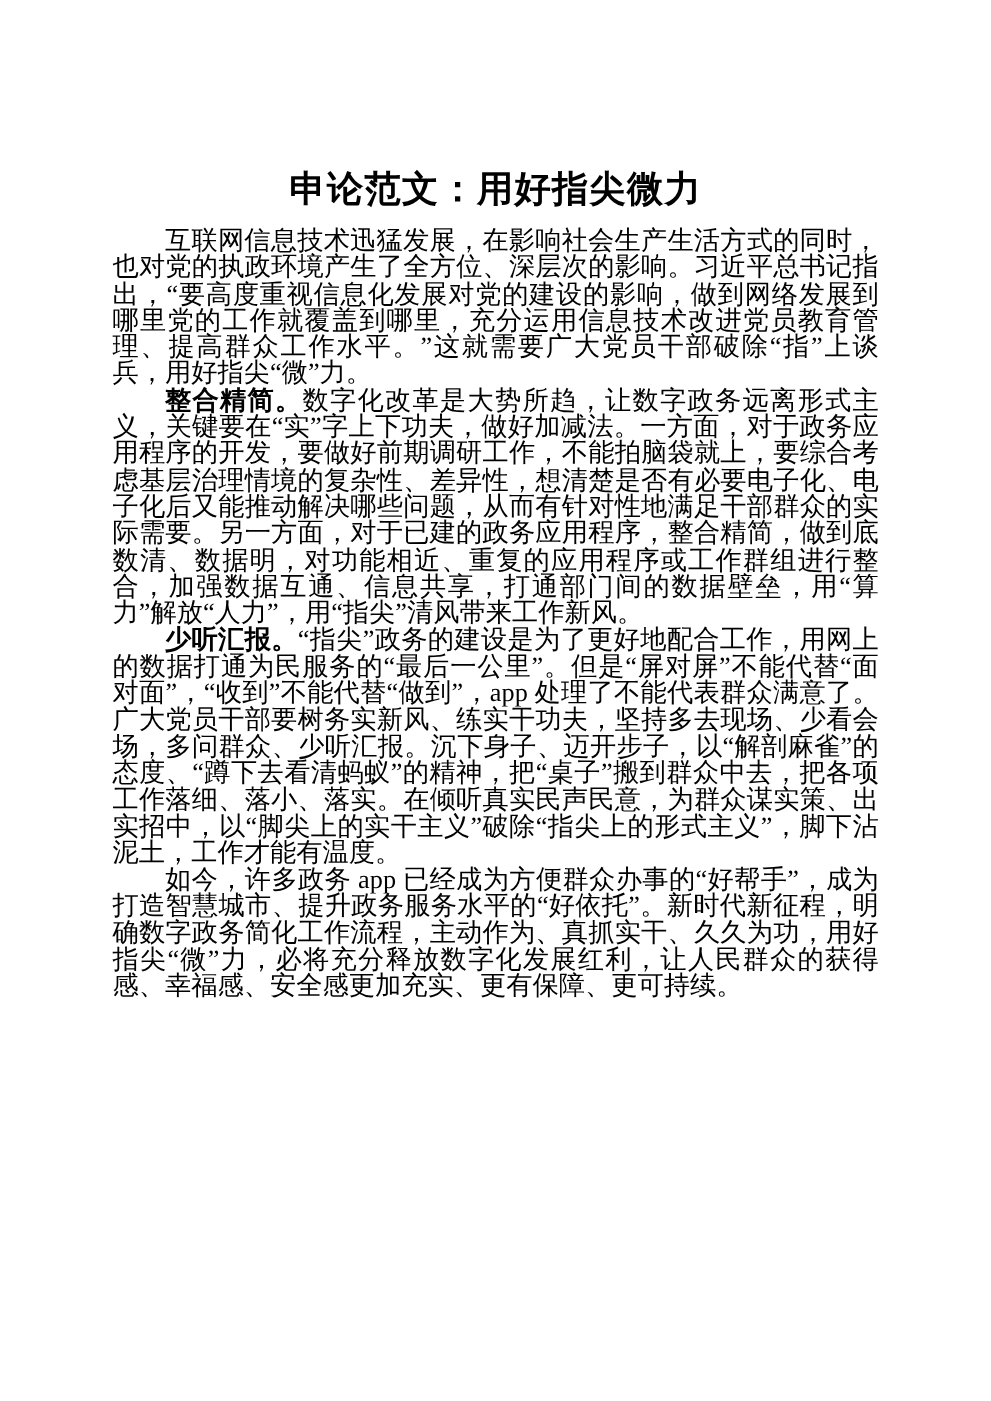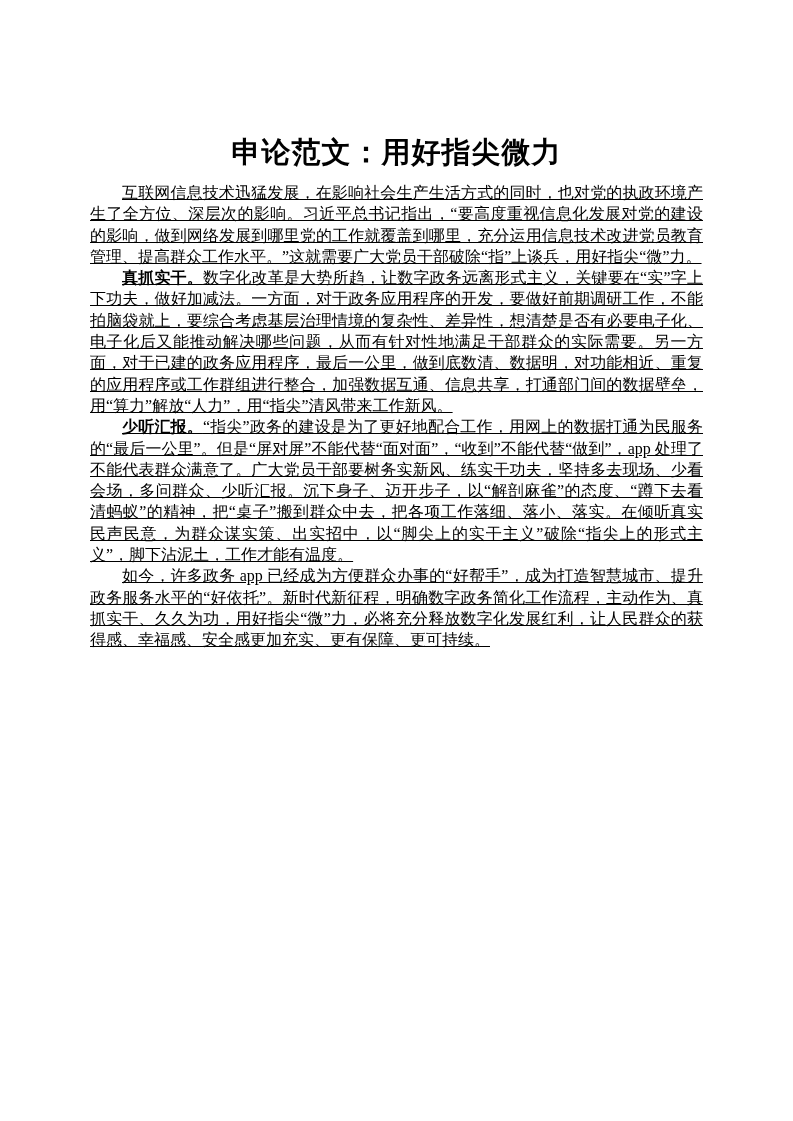--- a/index.html
+++ b/index.html
@@ -25,38 +25,37 @@
     font-size: 29px;
     line-height: 42px;
     font-weight: bold;
     text-align: center;
     letter-spacing: 1px;
     white-space: nowrap;
   }
   .para {
     margin: 0;
     padding: 0;
-    font-size: 16px;
+    font-size: 21px;
     line-height: 21.3px;
     text-align: justify;
     text-indent: 2em;
     word-break: break-all;
-    text-decoration: underline;
   }
   .para .lead {
     font-weight: bold;
   }
 </style>
 </head>
 <body>
 
 <div class="page">
   <h1 class="doc-title">申论范文：用好指尖微力</h1>
 
   <p class="para"><strong class="lead"></strong><span>互联网信息技术迅猛发展，在影响社会生产生活方式的同时，也对党的执政环境产生了全方位、深层次的影响。习近平总书记指出，“要高度重视信息化发展对党的建设的影响，做到网络发展到哪里党的工作就覆盖到哪里，充分运用信息技术改进党员教育管理、提高群众工作水平。”这就需要广大党员干部破除“指”上谈兵，用好指尖“微”力。</span></p>
 
 
-  <p class="para"><strong class="lead">真抓实干。</strong><span>数字化改革是大势所趋，让数字政务远离形式主义，关键要在“实”字上下功夫，做好加减法。一方面，对于政务应用程序的开发，要做好前期调研工作，不能拍脑袋就上，要综合考虑基层治理情境的复杂性、差异性，想清楚是否有必要电子化、电子化后又能推动解决哪些问题，从而有针对性地满足干部群众的实际需要。另一方面，对于已建的政务应用程序，最后一公里，做到底数清、数据明，对功能相近、重复的应用程序或工作群组进行整合，加强数据互通、信息共享，打通部门间的数据壁垒，用“算力”解放“人力”，用“指尖”清风带来工作新风。</span></p>
+  <p class="para"><strong class="lead">整合精简。</strong><span>数字化改革是大势所趋，让数字政务远离形式主义，关键要在“实”字上下功夫，做好加减法。一方面，对于政务应用程序的开发，要做好前期调研工作，不能拍脑袋就上，要综合考虑基层治理情境的复杂性、差异性，想清楚是否有必要电子化、电子化后又能推动解决哪些问题，从而有针对性地满足干部群众的实际需要。另一方面，对于已建的政务应用程序，整合精简，做到底数清、数据明，对功能相近、重复的应用程序或工作群组进行整合，加强数据互通、信息共享，打通部门间的数据壁垒，用“算力”解放“人力”，用“指尖”清风带来工作新风。</span></p>
 
   <p class="para"><strong class="lead">少听汇报。</strong><span>“指尖”政务的建设是为了更好地配合工作，用网上的数据打通为民服务的“最后一公里”。但是“屏对屏”不能代替“面对面”，“收到”不能代替“做到”，app 处理了不能代表群众满意了。广大党员干部要树务实新风、练实干功夫，坚持多去现场、少看会场，多问群众、少听汇报。沉下身子、迈开步子，以“解剖麻雀”的态度、“蹲下去看清蚂蚁”的精神，把“桌子”搬到群众中去，把各项工作落细、落小、落实。在倾听真实民声民意，为群众谋实策、出实招中，以“脚尖上的实干主义”破除“指尖上的形式主义”，脚下沾泥土，工作才能有温度。</span></p>
 
   <p class="para"><strong class="lead"></strong><span>如今，许多政务 app 已经成为方便群众办事的“好帮手”，成为打造智慧城市、提升政务服务水平的“好依托”。新时代新征程，明确数字政务简化工作流程，主动作为、真抓实干、久久为功，用好指尖“微”力，必将充分释放数字化发展红利，让人民群众的获得感、幸福感、安全感更加充实、更有保障、更可持续。</span></p>
 </div>
 
 </body></html>

